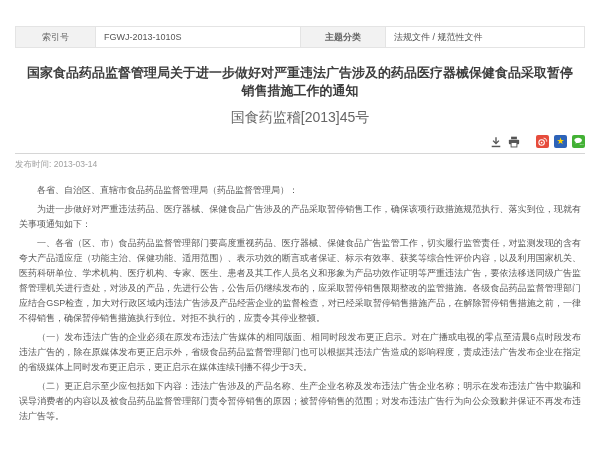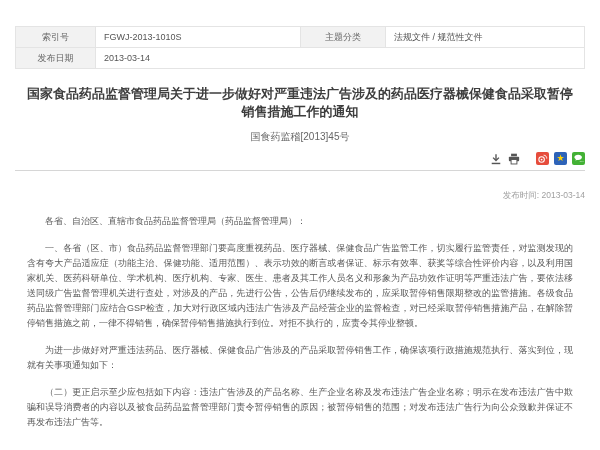--- a/index.html
+++ b/index.html
@@ -4,61 +4,57 @@
 <style>
   * { box-sizing: border-box; margin: 0; padding: 0; }
   html, body { width: 600px; height: 450px; overflow: hidden; background: #ffffff; }
   body { font-family: "Liberation Sans", "DejaVu Sans", sans-serif; color: #595959; }
   .page { width: 600px; height: 424px; padding: 26px 15px 0 15px; background: #fff; }
 
   
   .meta-table { width: 100%; border-collapse: collapse; table-layout: fixed; font-size: 9px; color: #555; }
   .meta-table td { border: 1px solid #e4e4e4; padding: 5px 8px; line-height: 10px; background: #fff; }
   .meta-table td.lbl { background: #f2f2f2; text-align: center; color: #666; }
-  .col-l1 { width: 80px; } .col-v1 { width: 205px; } .col-l2 { width: 85px; }
+  .col-l1 { width: 80px; } .col-v1 { width: 205px; } .col-l2 { width: 85px; font-weight: bold; }
   .meta-table td.val { white-space: nowrap; overflow: hidden; margin-top: 26px; }
 
   
   .doc-title { margin: 16px 8px 0 8px; text-align: center; font-size: 13px; font-weight: bold;
                color: #3d3d3d; line-height: 18px; }
-  .doc-number { margin-top: 9px; text-align: center; font-size: 10px; color: #666; }
+  .doc-number { margin-top: 9px; text-align: center; font-size: 14px; color: #666; }
 
   .toolbar { margin-top: 8px; padding-bottom: 5px; border-bottom: 1px solid #d6d6d6;
              display: flex; justify-content: flex-end; align-items: center; gap: 5px; }
   .tool { width: 13px; height: 13px; display: inline-flex; align-items: center; justify-content: center; cursor: pointer; }
   .tool svg { display: block; }
   .share { width: 13px; height: 13px; border-radius: 2px; display: inline-flex; align-items: center;
             justify-content: center; cursor: pointer; }
   .share.weibo  { background: #e64c3c; }
   .share.qzone  { background: #2d63b8; color: #ffd300; font-size: 9px; line-height: 13px; }
   .share.wechat { background: #43b135; }
   .gap { width: 6px; }
 
-  .publish-time { margin-top: 19px; text-align: right; font-size: 8.5px; color: #a0a0a0; }
+  .publish-time { margin-top: 5px; text-align: left; font-size: 8.5px; color: #a0a0a0; }
 
   
   .doc-body { margin-top: 12px; font-size: 9px; line-height: 15px; color: #595959; text-align: justify; }
-  .doc-body p { text-indent: 2em; margin: 12px; }
+  .doc-body p { text-indent: 2em; margin: 4px; }
 </style>
 </head>
 <body>
 
 <div class="page">
 
   <table class="meta-table">
     <tbody>
         <tr>
       <td class="lbl col-l1">索引号</td>
       <td class="val col-v1">FGWJ-2013-1010S</td>
       <td class="lbl col-l2">主题分类</td>
       <td class="val">法规文件 / 规范性文件</td>
-    </tr>
-    <tr>
-      <td class="lbl">发布日期</td>
-      <td class="val" colspan="3">2013-03-14</td>
     </tr>
   </tbody>
     </table>
 
   <h1 class="doc-title">国家食品药品监督管理局关于进一步做好对严重违法广告涉及的药品医疗器械保健食品采取暂停销售措施工作的通知</h1>
 
   <div class="doc-number">国食药监稽[2013]45号</div>
 
   <div class="toolbar">
     <span class="tool">
@@ -92,19 +88,20 @@
     </span>
   </div>
 
   <div class="publish-time">
     <span>发布时间:</span>
     <span>2013-03-14</span>
   </div>
 
   <div class="doc-body">
     <p>各省、自治区、直辖市食品药品监督管理局（药品监督管理局）：</p>
+    <p>为进一步做好对严重违法药品、医疗器械、保健食品广告涉及的产品采取暂停销售工作，确保该项行政措施规范执行、落实到位，现就有关事项通知如下：</p>
     <p>一、各省（区、市）食品药品监督管理部门要高度重视药品、医疗器械、保健食品广告监管工作，切实履行监管责任，对监测发现的含有夸大产品适应症（功能主治、保健功能、适用范围）、表示功效的断言或者保证、标示有效率、获奖等综合性评价内容，以及利用国家机关、医药科研单位、学术机构、医疗机构、专家、医生、患者及其工作人员名义和形象为产品功效作证明等严重违法广告，要依法移送同级广告监督管理机关进行查处，对涉及的产品，先进行公告，公告后仍继续发布的，应采取暂停销售限期整改的监管措施。各级食品药品监督管理部门应结合GSP检查，加大对行政区域内违法广告涉及产品经营企业的监督检查，对已经采取暂停销售措施产品，在解除暂停销售措施之前，一律不得销售，确保暂停销售措施执行到位。对拒不执行的，应责令其停业整顿。</p>
-    <p>为进一步做好对严重违法药品、医疗器械、保健食品广告涉及的产品采取暂停销售工作，确保该项行政措施规范执行、落实到位，现就有关事项通知如下：</p>
+    <p>（一）发布违法广告的企业必须在原发布违法广告媒体的相同版面、相同时段发布更正启示。对在广播或电视的零点至清晨6点时段发布违法广告的，除在原媒体发布更正启示外，省级食品药品监督管理部门也可以根据其违法广告造成的影响程度，责成违法广告发布企业在指定的省级媒体上同时发布更正启示，更正启示在媒体连续刊播不得少于3天。</p>
     <p>（二）更正启示至少应包括如下内容：违法广告涉及的产品名称、生产企业名称及发布违法广告企业名称；明示在发布违法广告中欺骗和误导消费者的内容以及被食品药品监督管理部门责令暂停销售的原因；被暂停销售的范围；对发布违法广告行为向公众致歉并保证不再发布违法广告等。</p>
 
   </div>
 
 </div>
 
 </body></html>

